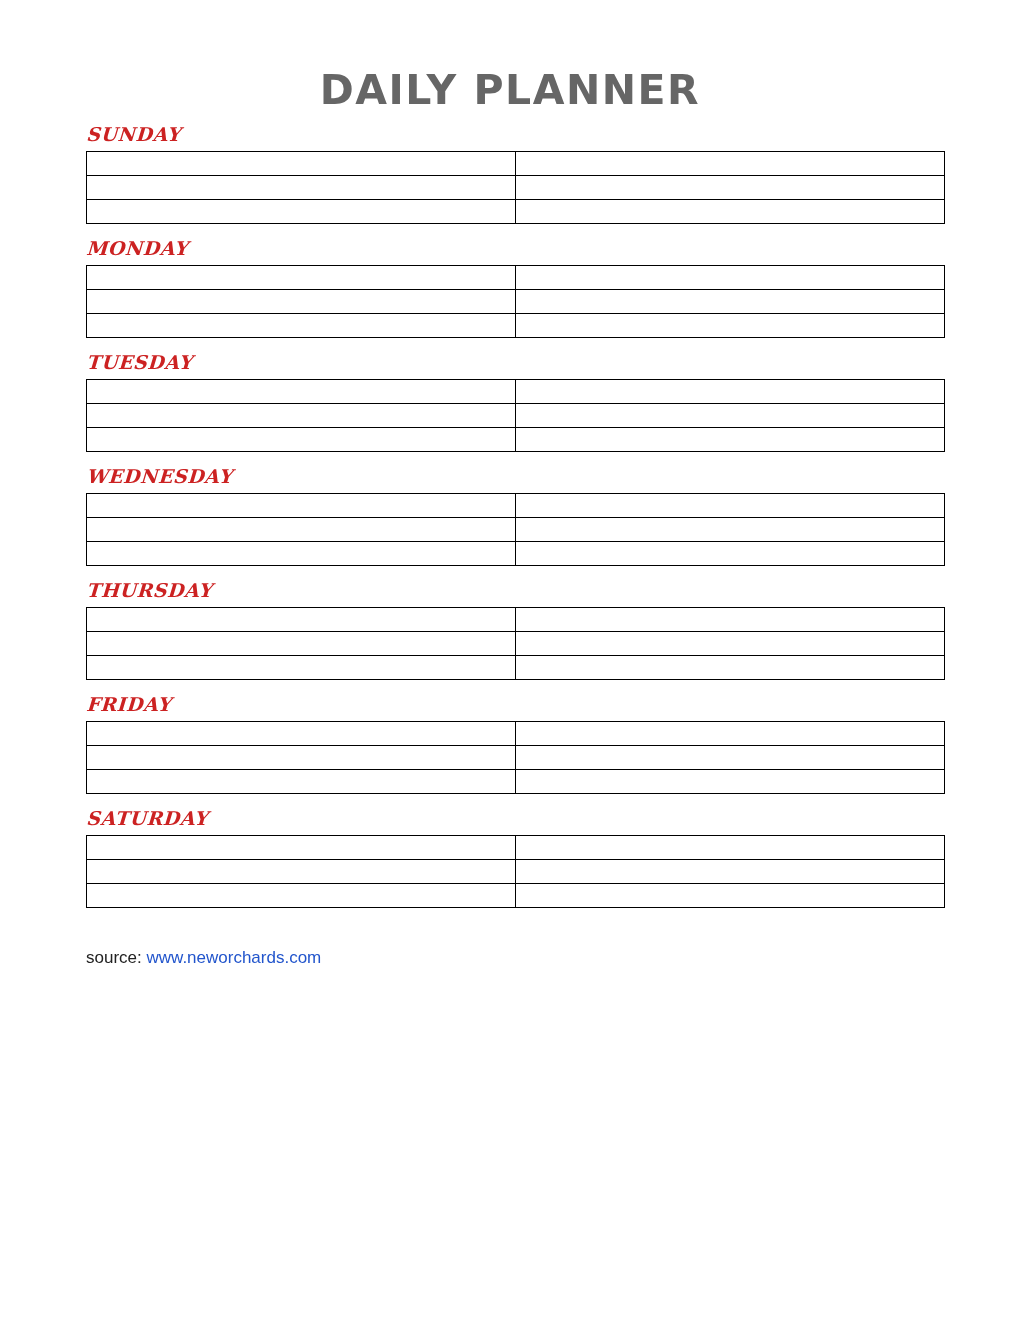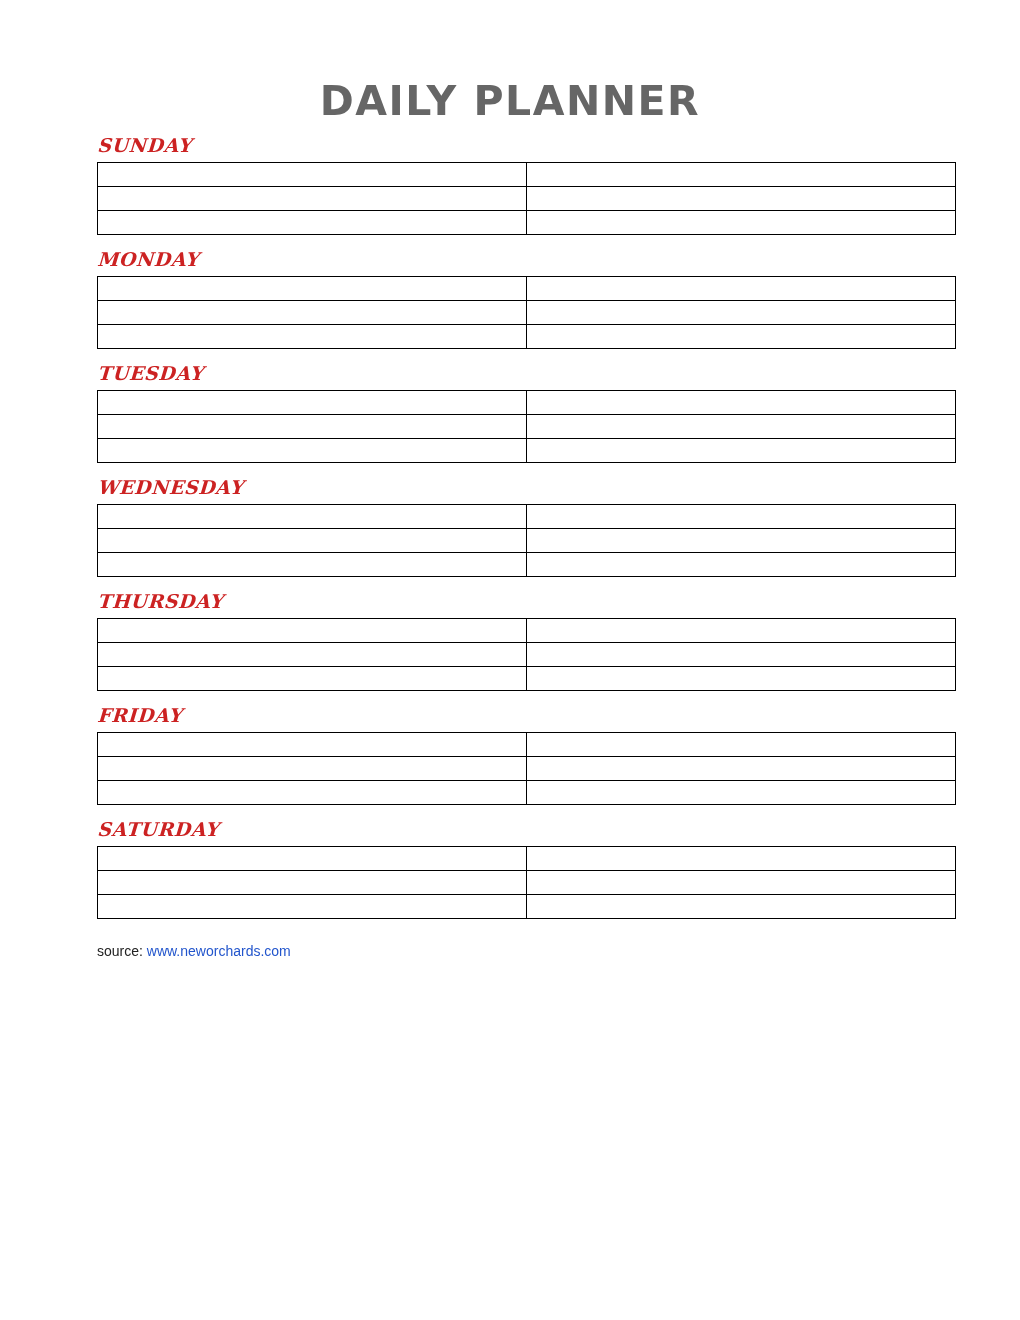--- a/index.html
+++ b/index.html
@@ -11,21 +11,21 @@
     width: 1020px;
     height: 1320px;
     font-family: "Liberation Sans", sans-serif;
   }
   .page {
     position: relative;
     width: 1020px;
     height: 1320px;
     background: #ffffff;
     box-sizing: border-box;
-    padding: 15px;
+    padding: 4px;
     overflow: hidden;
   }
   .planner-title {
     text-align: center;
     font-size: 41px;
     letter-spacing: 1.5px;
     font-weight: bold;
     color: #666666;
     margin: 0;
     padding-top: 62px;
@@ -61,22 +61,22 @@
     height: 23px;
     padding: 0;
   }
   table.day-table td.col-left {
     width: 428px;
   }
   table.day-table td.col-right {
     width: 428px;
   }
   .source {
-    margin-top: 24px;
-    font-size: 14px;
+    margin-top: 40px;
+    font-size: 17px;
     color: #222222;
     font-family: "Liberation Sans", sans-serif;
   }
   .source a {
     color: #2255cc;
     text-decoration: none;
   }
 </style>
 </head>
 <body>

